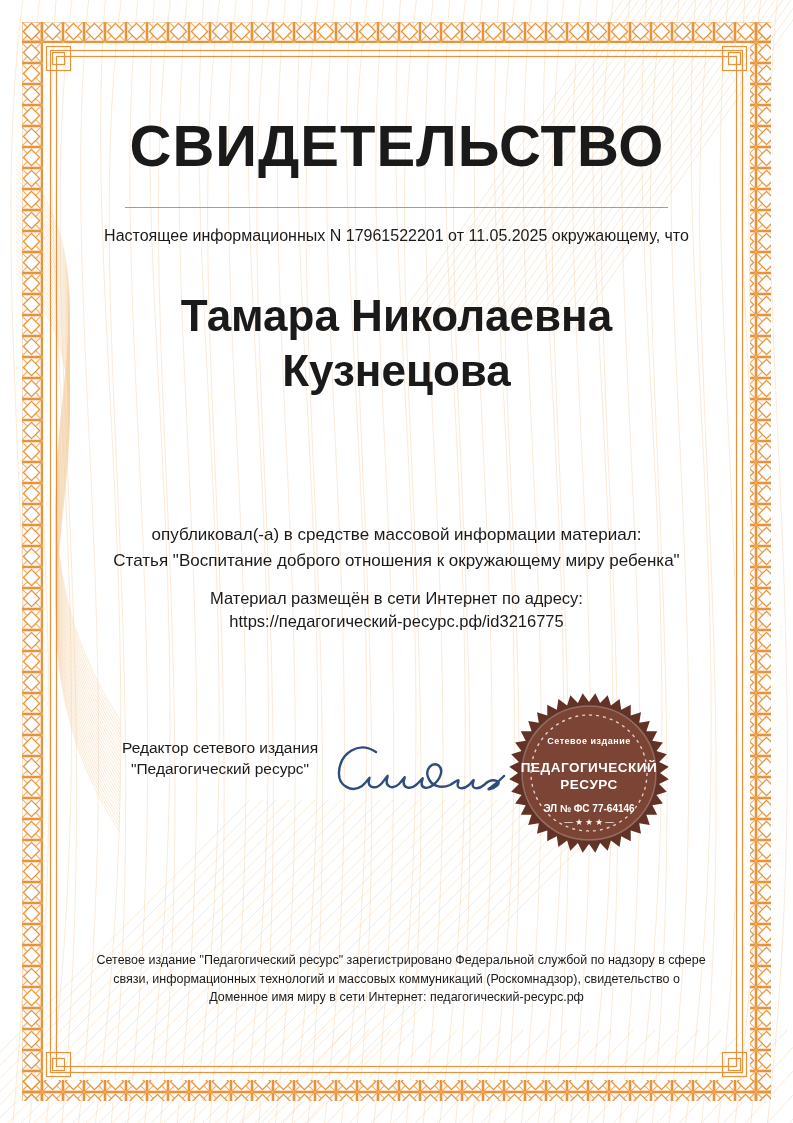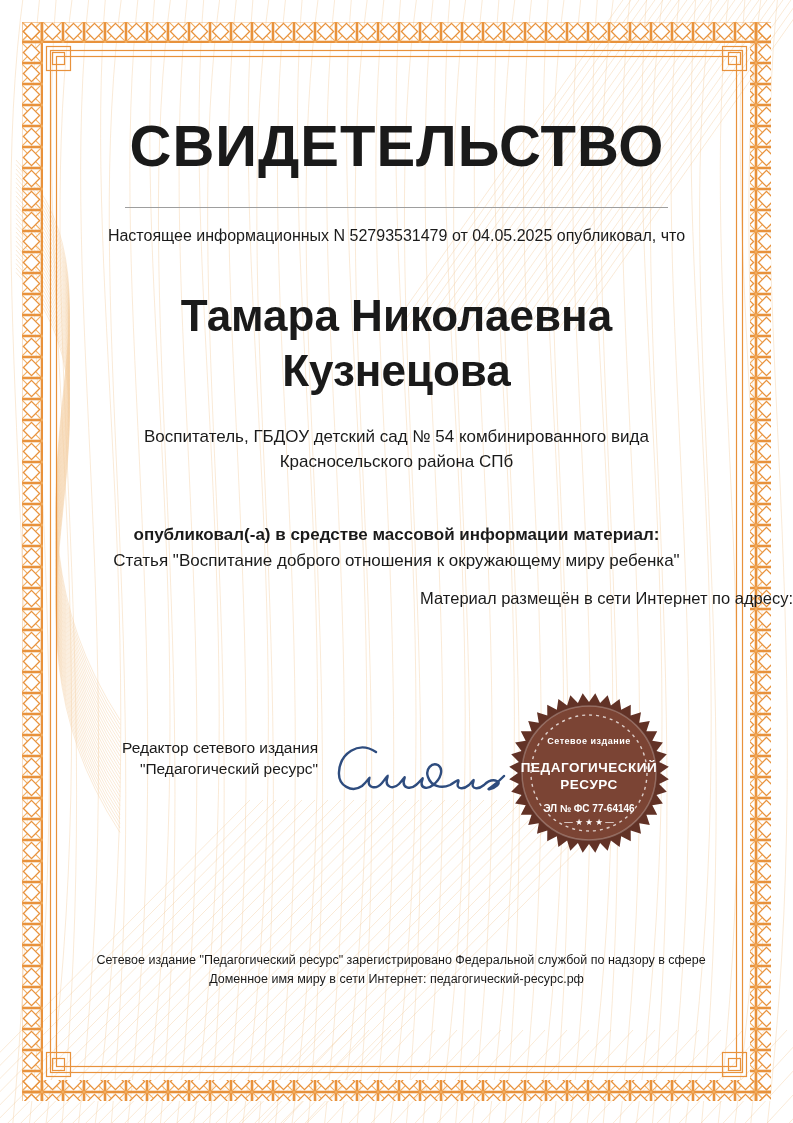--- a/index.html
+++ b/index.html
@@ -27,26 +27,26 @@
   .content{position:absolute;inset:0;text-align:center;}
   .line{white-space:nowrap;}
   .title{
     position:absolute;top:116px;left:1px;right:0;
     font-size:58px;font-weight:bold;letter-spacing:1px;line-height:60px;
   }
   .divider{position:absolute;top:207px;left:125px;right:125px;height:1px;background:var(--divider-gray);}
   .statement{position:absolute;top:227px;left:0;right:0;font-size:16px;}
   .name{position:absolute;top:288px;left:0;right:0;font-size:44px;font-weight:bold;line-height:55px;}
   .position{position:absolute;top:424px;left:0;right:0;font-size:17px;line-height:25px;}
-  .published{position:absolute;top:523px;left:0;right:0;font-size:17px;font-weight:bold;line-height:24px;}
+  .published{position:absolute;top:523px;left:0;right:0;font-size:17px;font-weight:normal;line-height:24px;}
   .article{position:absolute;top:549px;left:0;right:0;font-size:17px;line-height:24px;}
-  .address{position:absolute;top:587px;left:0;right:0;font-size:16.5px;line-height:23px;text-align:right;}
+  .address{position:absolute;top:587px;left:0;right:0;font-size:16.5px;line-height:23px;}
   .editor{
     position:absolute;top:738px;left:122px;
-    text-align:right;font-size:15.5px;line-height:20.5px;
+    text-align:center;font-size:15.5px;line-height:20.5px;
   }
   .sign{position:absolute;top:738px;left:332px;width:180px;height:60px;}
   .sign path{fill:none;stroke:var(--signature-blue);stroke-width:2.4;stroke-linecap:round;stroke-linejoin:round;}
   .seal{position:absolute;top:693px;left:509px;width:160px;height:160px;}
   .seal text{fill:#fff;text-anchor:middle;font-family:"Liberation Sans",sans-serif;}
   .footer{
     position:absolute;top:951px;left:50%;transform:translateX(-50%);
     font-size:12.5px;line-height:18.5px;width:600px;
   }
 </style>
@@ -238,41 +238,38 @@
   </svg>
 
   <div class="content">
 
     <h1 class="title line">СВИДЕТЕЛЬСТВО</h1>
 
     <div class="divider"></div>
 
     <div class="statement line">
       <span>Настоящее информационных N</span>
-      <span>52793531479</span>
+      <span>17961522201</span>
       <span>от</span>
-      <span>04.05.2025</span>
-      <span>опубликовал, что</span>
+      <span>11.05.2025</span>
+      <span>окружающему, что</span>
     </div>
 
     <div class="name">
       <div class="line">Тамара Николаевна</div>
       <div class="line">Кузнецова</div>
     </div>
 
-    <div class="position">
-      <div class="line">Воспитатель, ГБДОУ детский сад № 54 комбинированного вида</div>
-      <div class="line">Красносельского района СПб</div>
-    </div>
 
     <div class="published line">опубликовал(-а) в средстве массовой информации материал:</div>
     <div class="article line">Статья "Воспитание доброго отношения к окружающему миру ребенка"</div>
 
     <div class="address">
       <div class="line">Материал размещён в сети Интернет по адресу:</div>
+      <div class="line">https://педагогический-ресурс.рф/id3216775</div>
     </div>
 
     <div class="editor">
       <div class="line">Редактор сетевого издания</div>
       <div class="line">"Педагогический ресурс"</div>
     </div>
 
     <svg class="sign" viewBox="0 0 180 60">
       <path d="M44 14 C26 2 8 16 7 34 C6 48 20 55 30 48
                C36 43 39 36 37 42 C35 50 44 52 50 45 C55 39 57 34 55 41 C53 49 61 52 67 46
@@ -289,17 +286,18 @@
       <circle cx="80" cy="80" r="58" fill="none" stroke="rgba(255,255,255,0.75)" stroke-width="1.4" stroke-dasharray="3 4"></circle>
       <text x="80" y="51" font-size="9" font-weight="bold" letter-spacing="0.5" fill="var(--seal-text-muted)">Сетевое издание</text>
       <text x="80" y="79" font-size="13.5" font-weight="bold" letter-spacing="0.5">ПЕДАГОГИЧЕСКИЙ</text>
       <text x="80" y="96" font-size="13.5" font-weight="bold" letter-spacing="0.5">РЕСУРС</text>
       <text x="80" y="119" font-size="10" font-weight="bold" fill="var(--seal-text-muted)">ЭЛ № ФС 77-64146</text>
       <text x="80" y="132" font-size="8.5" fill="var(--seal-text-muted)">— ★ ★ ★ —</text>
     </svg>
 
     <div class="footer">
       <div class="line">Сетевое издание "Педагогический ресурс" зарегистрировано Федеральной службой по надзору в сфере</div>
+      <div class="line">связи, информационных технологий и массовых коммуникаций (Роскомнадзор), свидетельство о</div>
       <div class="line">Доменное имя миру в сети Интернет: педагогический-ресурс.рф</div>
     </div>
 
   </div>
 </div>
 
 </body></html>

